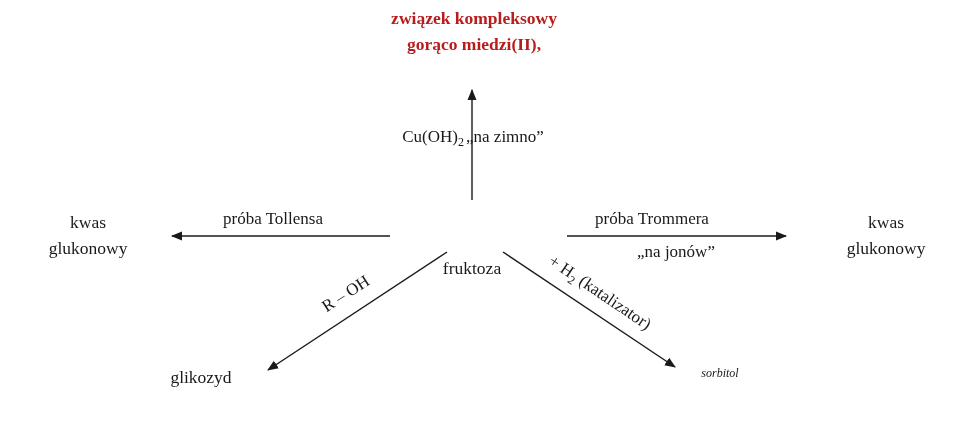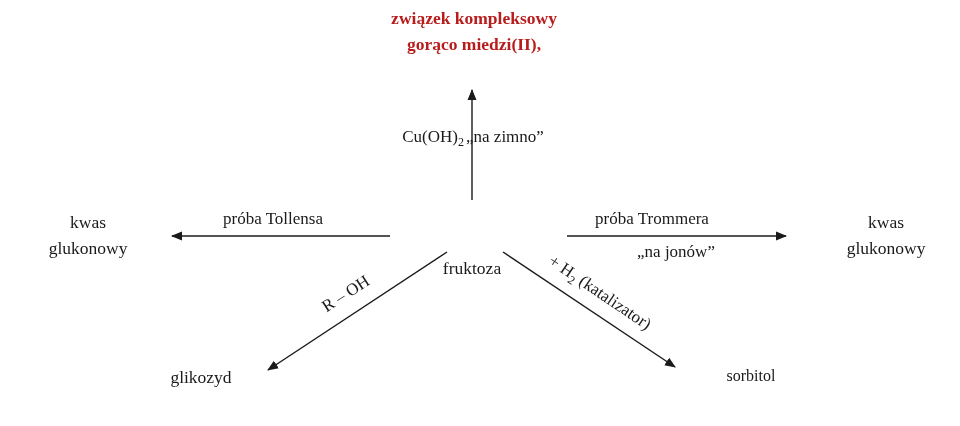--- a/index.html
+++ b/index.html
@@ -88,23 +88,24 @@
     left: 201px;
     top: 366px;
     font-size: 17.5px;
   }
   .h2-kat {
     left: 599px;
     top: 294px;
     transform: translate(-50%, -50%) rotate(34deg);
   }
   .sorbitol {
-    left: 751px;
+    left: 720px;
     top: 366px;
-    font-size: 16px;
+    font-size: 12px;
+    font-style: italic;
   }
   sub {
     font-size: 12px;
   }
   .line-block {
     display: block;
   }
 </style>
 </head>
 <body>

